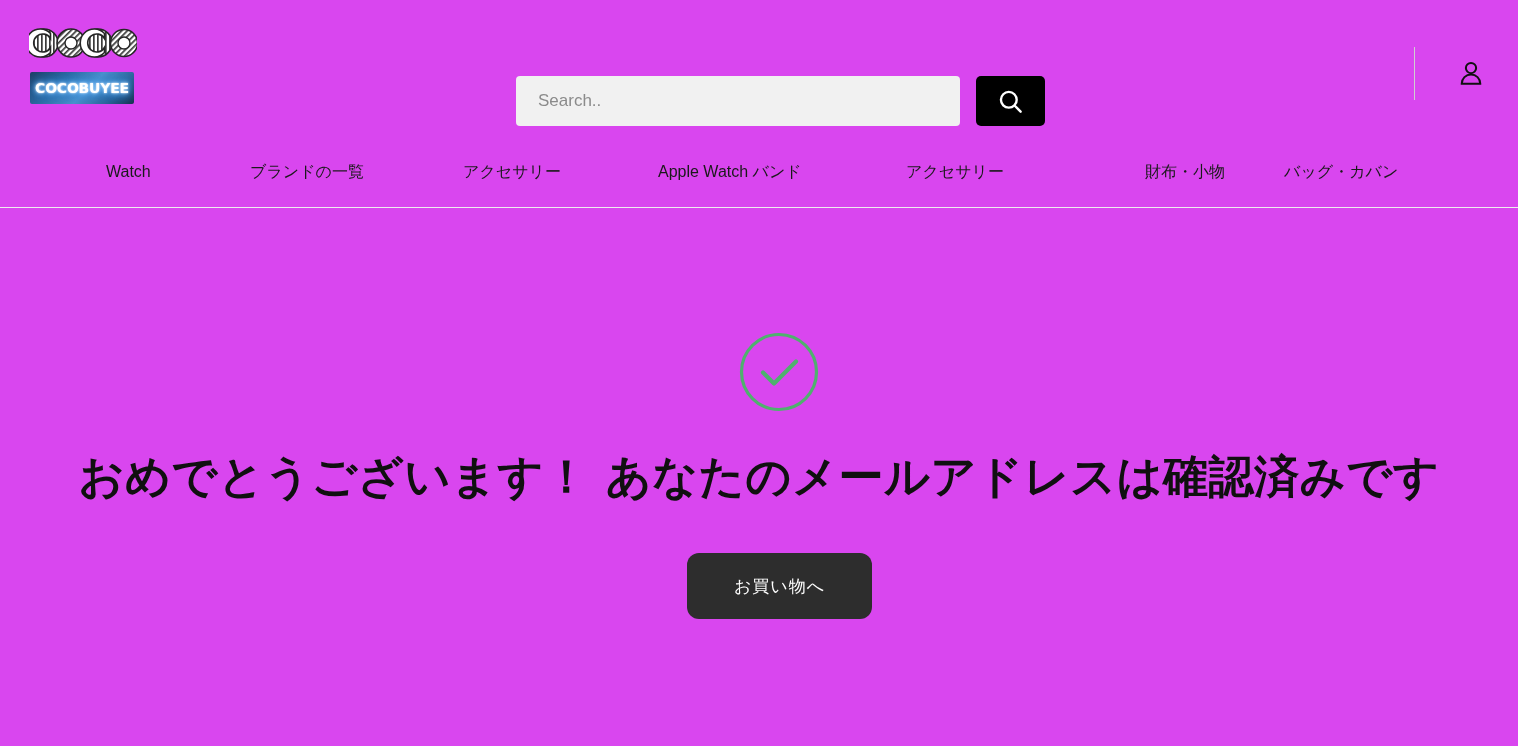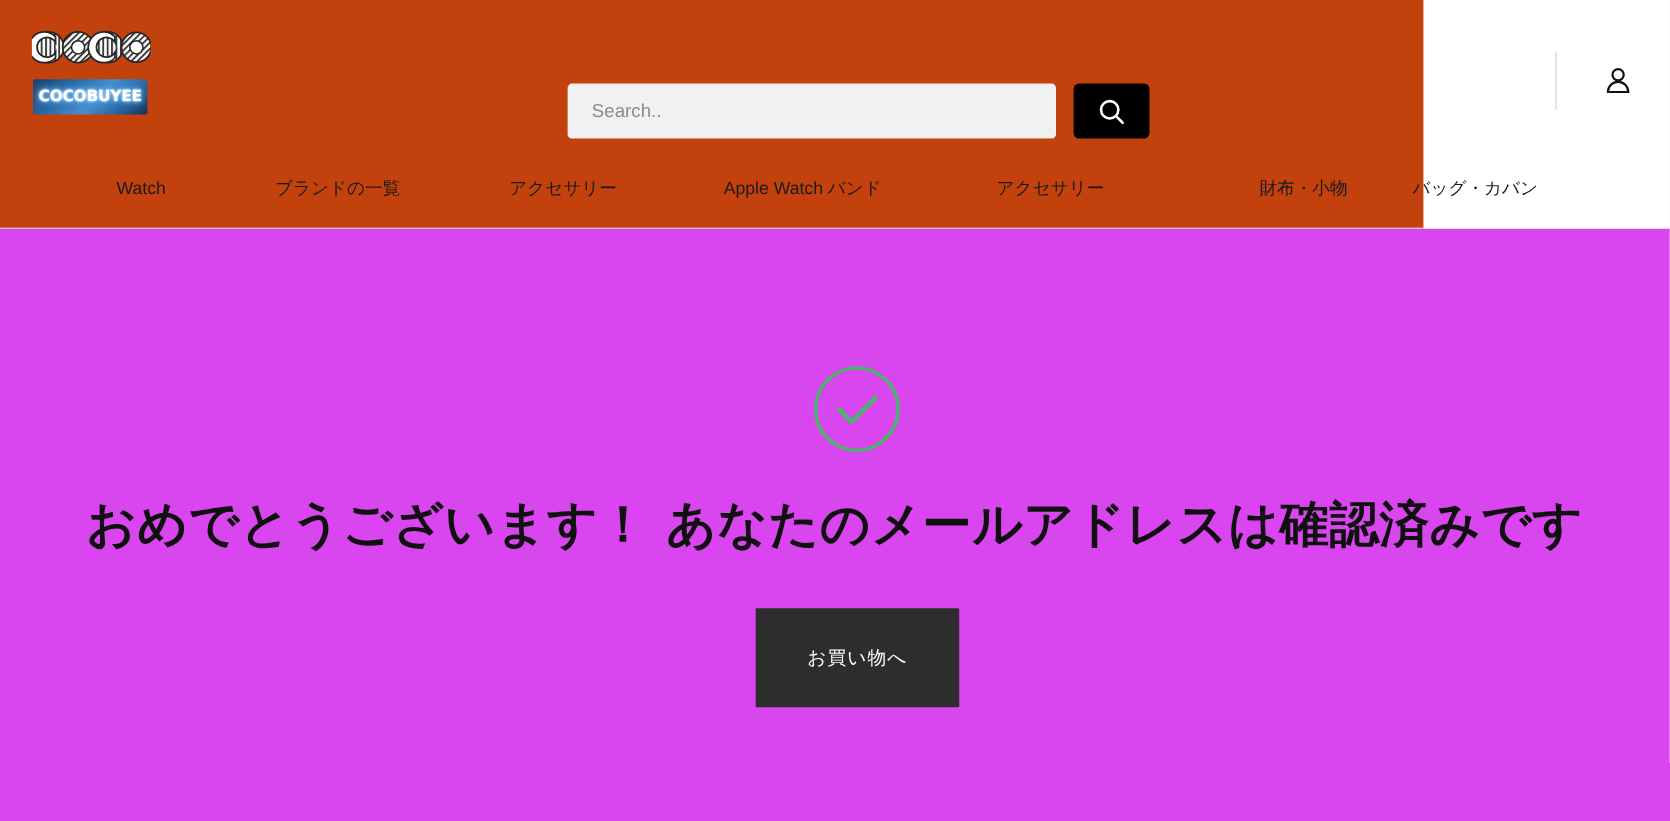--- a/index.html
+++ b/index.html
@@ -12,23 +12,23 @@
     width: 1518px;
     height: 746px;
     font-family: "Liberation Sans", "DejaVu Sans", sans-serif;
     color: #111111;
     overflow: hidden;
   }
 
   
   .site-header {
     position: relative;
-    width: 1294px;
+    width: 1518px;
     height: 208px;
-    background: #c2410c;
+    background: #d946ef;
     border-bottom: 1px solid #eeeeee;
     box-shadow: 0 2px 4px rgba(0,0,0,0.045);
     padding-left: 12px;
   }
 
   
   .logo-block {
     position: absolute;
     left: 29px;
     top: 26px;
@@ -190,25 +190,25 @@
     line-height: 1.2;
     letter-spacing: 0.5px;
     color: #101010;
     text-align: center;
   }
   .shop-button {
     position: absolute;
     left: 687px;
     top: 345px;
     width: 185px;
-    height: 90px;
+    height: 66px;
     background: #2d2d2d;
     color: #ffffff;
     border: none;
-    border-radius: 1px;
+    border-radius: 12px;
     cursor: pointer;
     font-family: "Liberation Sans", "DejaVu Sans", sans-serif;
     font-size: 17px;
     letter-spacing: 1px;
   }
 </style>
 </head>
 <body>
 
 <header class="site-header">

